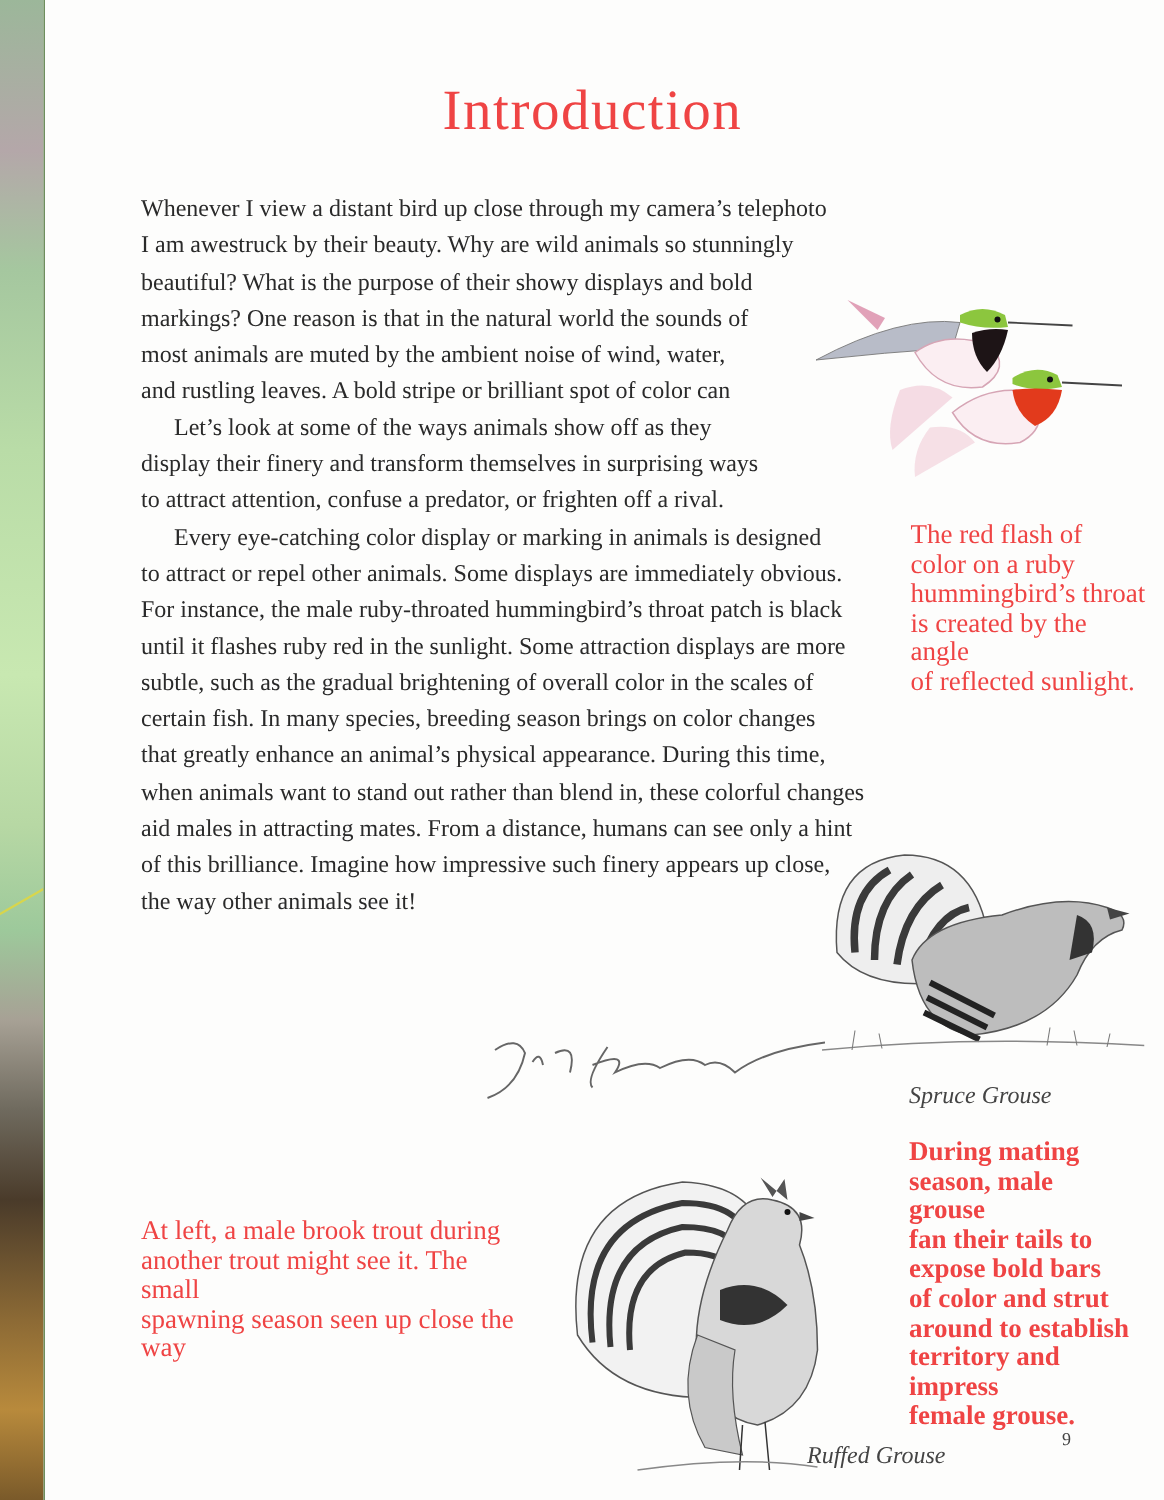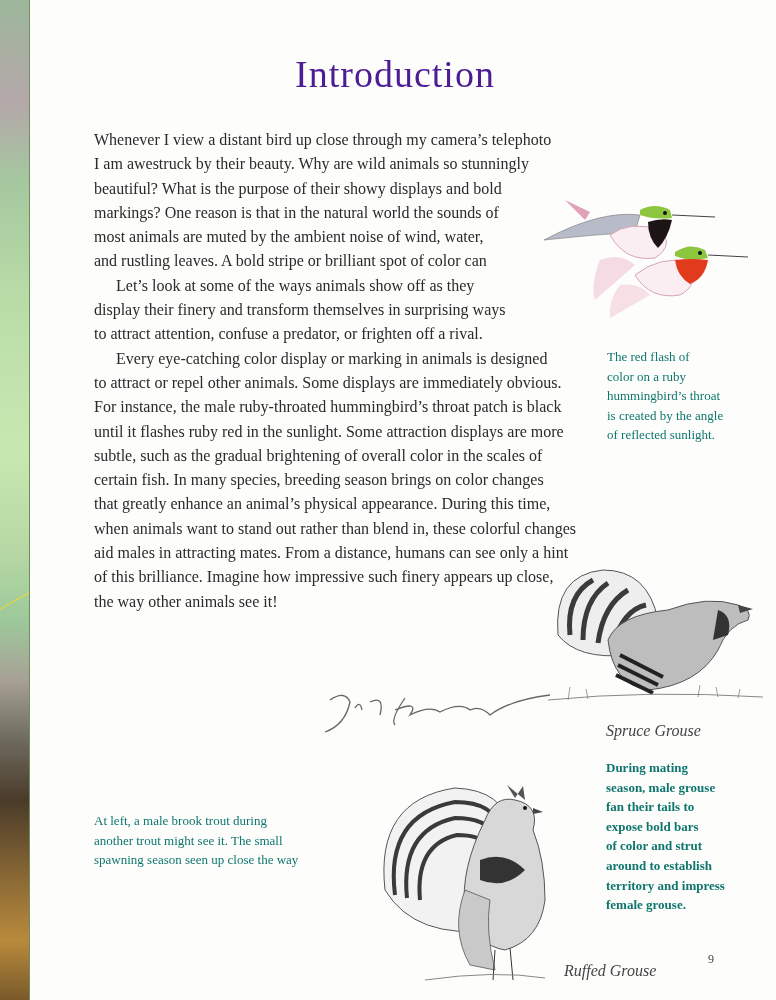--- a/index.html
+++ b/index.html
@@ -1,25 +1,25 @@
 <!DOCTYPE html>
 <html><head>
 <meta charset="utf-8">
 <style>
   html, body { margin:0; padding:0; }
   body { width:776px; height:1000px; position:relative; overflow:hidden; background:#fdfdfc; font-family:"Liberation Serif","DejaVu Serif",serif; color:#2a2a2a; }
   .edge { position:absolute; left:0; top:0; width:29px; height:1000px;
     background: linear-gradient(180deg,#9cb79a 0%,#b4a7a9 10%,#a5c79f 18%,#b9dca7 30%,#c8e8b1 45%,#b7d8a4 55%,#9dc99b 62%,#a7a195 68%,#6f6a5e 74%,#4a3b2a 80%,#8c6a35 88%,#b88a3c 94%,#7a5a2a 100%); }
   .edge-line { position:absolute; left:29px; top:0; width:1px; height:1000px; background:#6e8e5e; }
   .yellow { position:absolute; left:0; top:600px; width:29px; height:60px; border-top:2px solid #e4d83a; border-radius:0 0 0 30px; transform:skewY(-30deg); opacity:.8;}
-  h1 { position:absolute; left:0; width:776px; top:52px; margin:0; text-align:center; font-weight:normal; font-size:38px; letter-spacing:1px; color:#4c1d95; padding-left:14px; box-sizing:border-box; }
+  h1 { position:absolute; left:0; width:776px; top:52px; margin:0; text-align:center; font-weight:normal; font-size:38px; letter-spacing:1px; color:#ef4444; padding-left:14px; box-sizing:border-box; }
   .body-text { position:absolute; left:94px; top:128px; width:510px; font-size:16px; line-height:24.3px; }
   .line { display:block; white-space:nowrap; }
   .indent { padding-left:22px; }
-  .caption { position:absolute; font-size:13px; line-height:19.6px; color:#0f766e; }
+  .caption { position:absolute; font-size:18px; line-height:19.6px; color:#ef4444; }
   .cap1 { left:607px; top:347px; width:160px; }
   .cap2 { left:606px; top:758px; width:150px;font-weight:bold; }
   .cap3 { left:94px; top:811px; width:260px; }
   .page-num { position:absolute; left:708px; top:952px; font-size:12px; color:#444; }
   .sig { position:absolute; left:310px; top:680px; width:240px; height:60px; }
   .art { position:absolute; }
   .script-label { font-family:"Liberation Serif",serif; font-style:italic; font-size:16px; color:#444; position:absolute; }
 </style>
 </head>
 <body>
@@ -127,21 +127,21 @@
   <path d="M110 40 Q120 15 140 20 Q165 25 158 50 Q170 80 170 120 Q165 160 130 170 Q100 165 90 130 Q85 90 110 40 Z" fill="#d8d8d8" stroke="#555" stroke-width="1"></path>
   <path d="M132 5 L140 18 L148 6 L150 20 Z" fill="#555"></path>
   <path d="M105 80 Q130 70 150 90 Q130 110 105 100 Z" fill="#333"></path>
   <circle cx="150" cy="28" r="2" fill="#111"></circle>
   <path d="M158 28 L168 32 L158 34" fill="#444"></path>
   <path d="M90 110 Q75 150 95 185 L120 190 Q110 150 115 120 Z" fill="#c9c9c9" stroke="#555" stroke-width=".8"></path>
   <line x1="120" y1="170" x2="118" y2="200" stroke="#333"></line>
     <line x1="135" y1="168" x2="138" y2="200" stroke="#333"></line>
   <path d="M50 200 Q120 190 170 198" stroke="#888" fill="none"></path>
 </svg>
-<div class="script-label" style="left:564px;top:962px">Ruffed Grouse</div>
+<div class="script-label" style="left:538px;top:962px">Ruffed Grouse</div>
 
 <div class="caption cap2">
   <div>During mating</div>
   <div>season, male grouse</div>
   <div>fan their tails to</div>
   <div>expose bold bars</div>
   <div>of color and strut</div>
   <div>around to establish</div>
   <div>territory and impress</div>
   <div>female grouse.</div>

